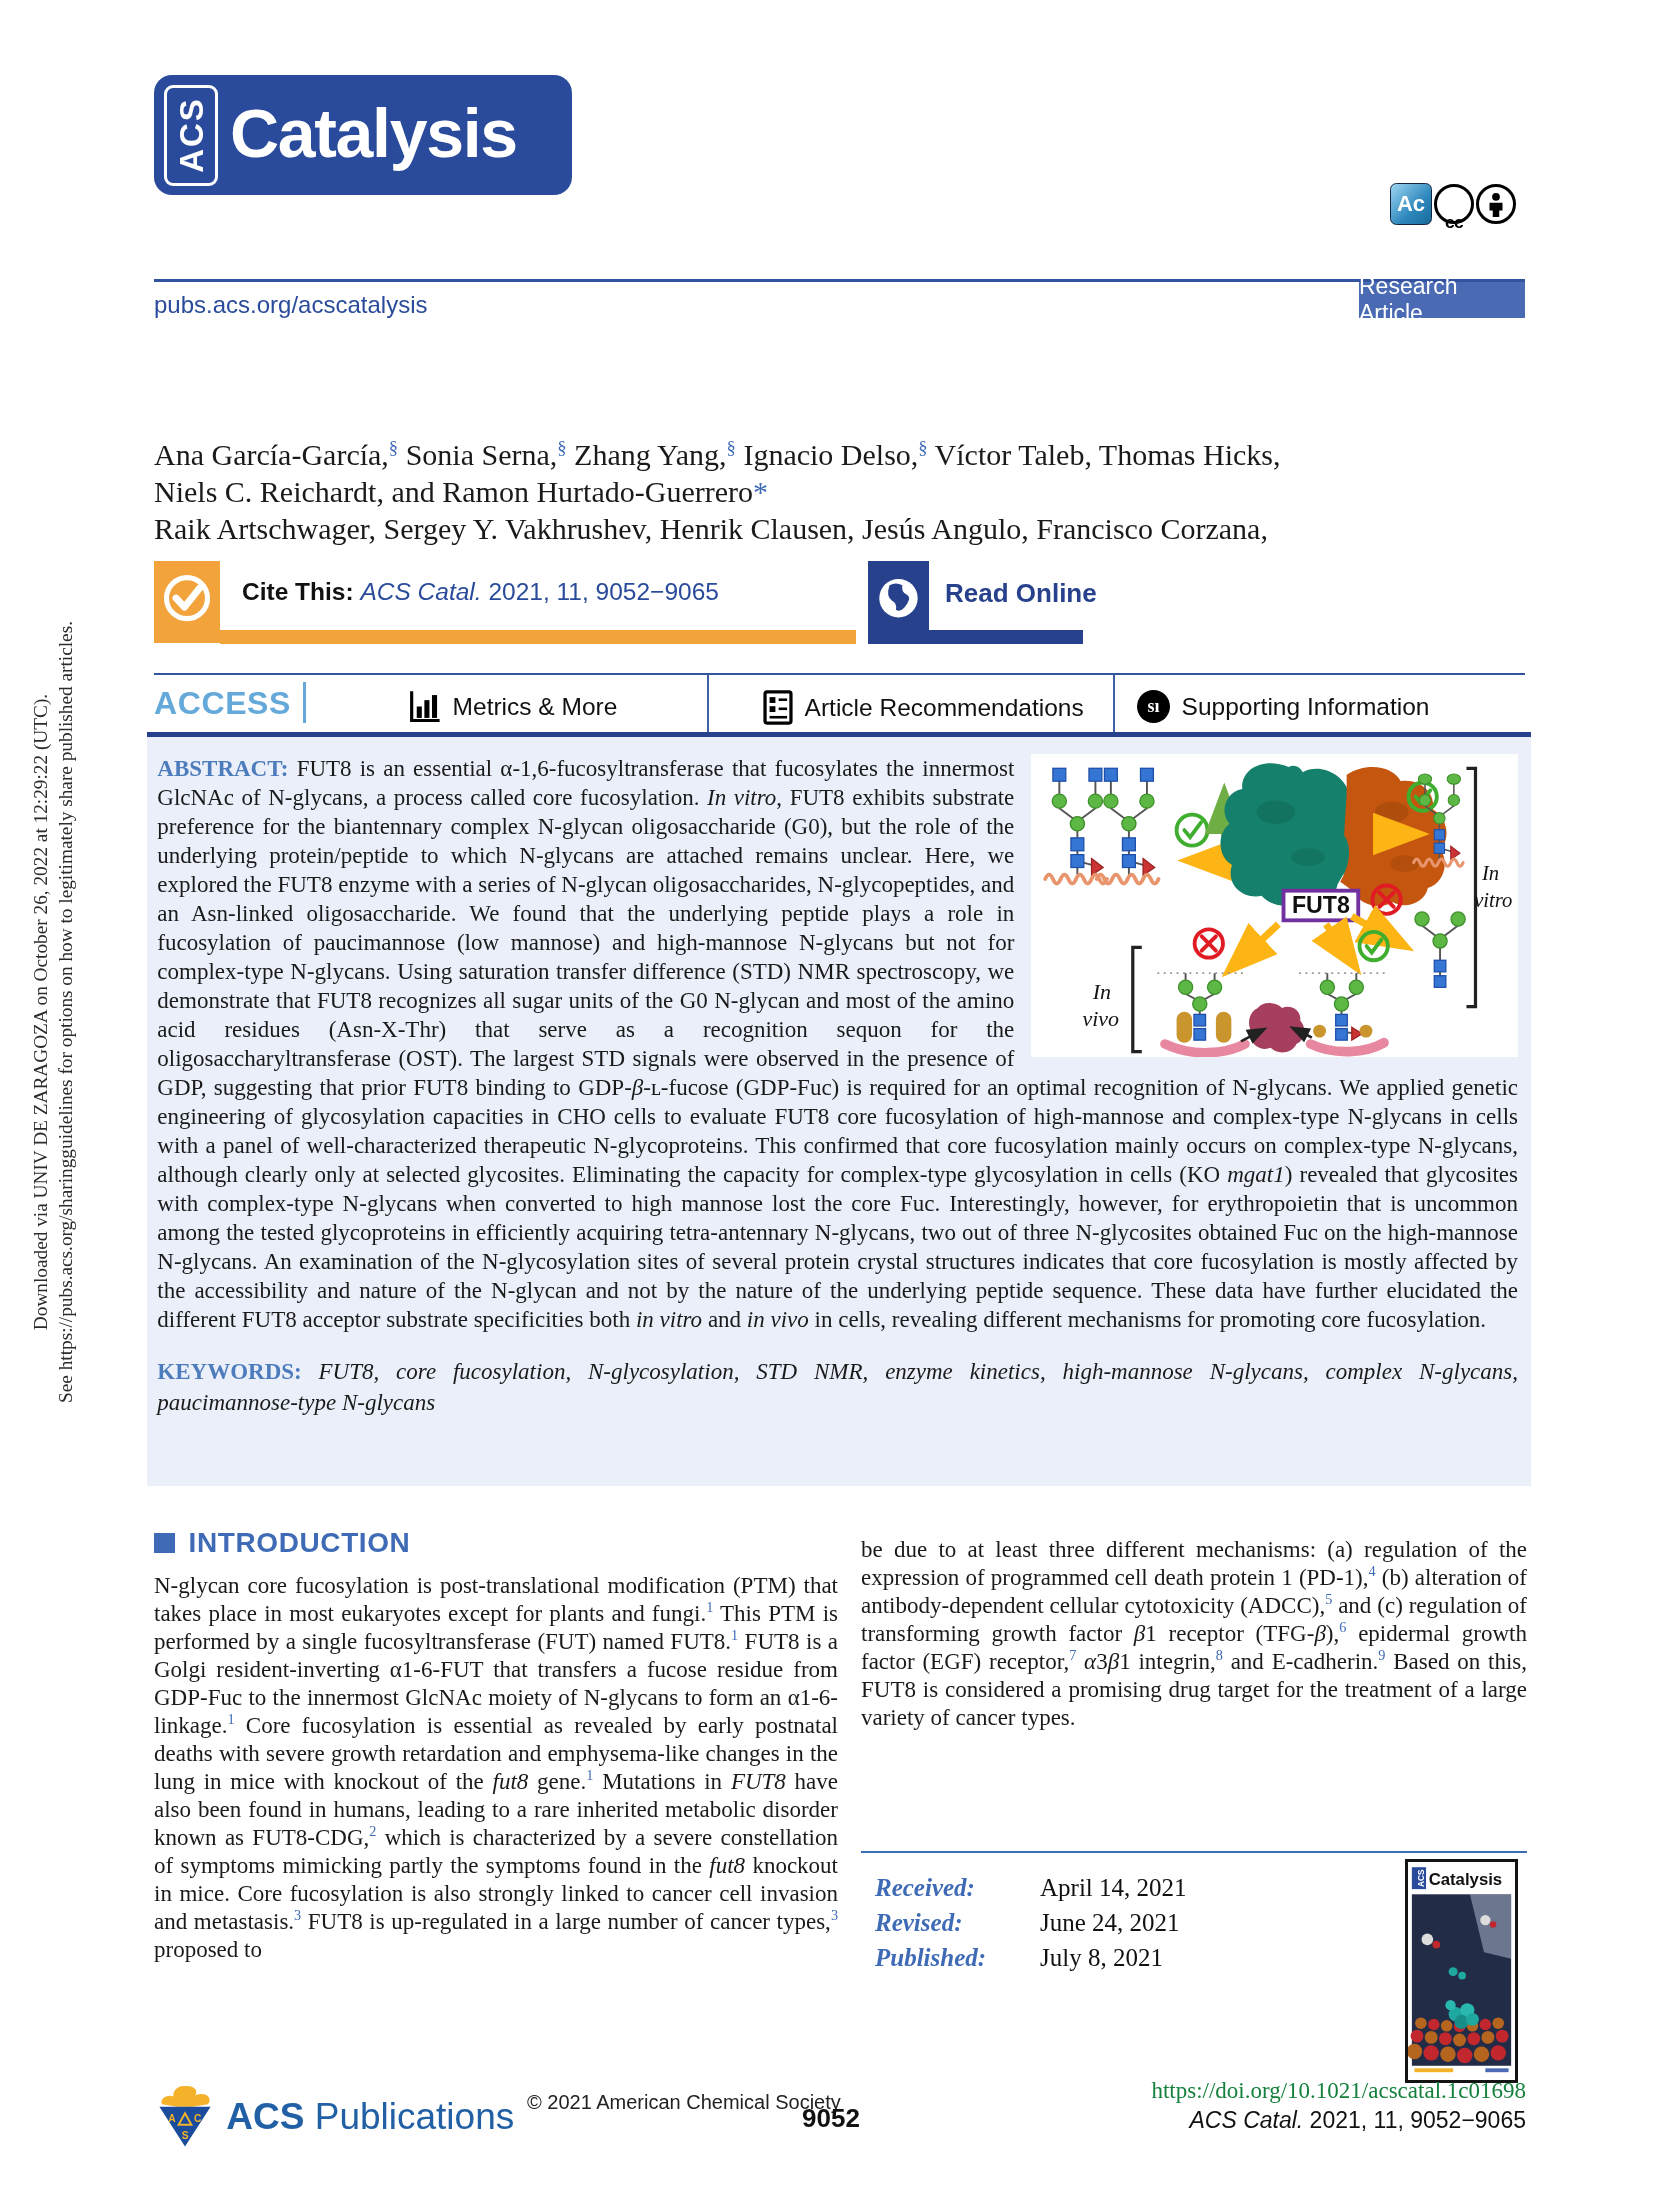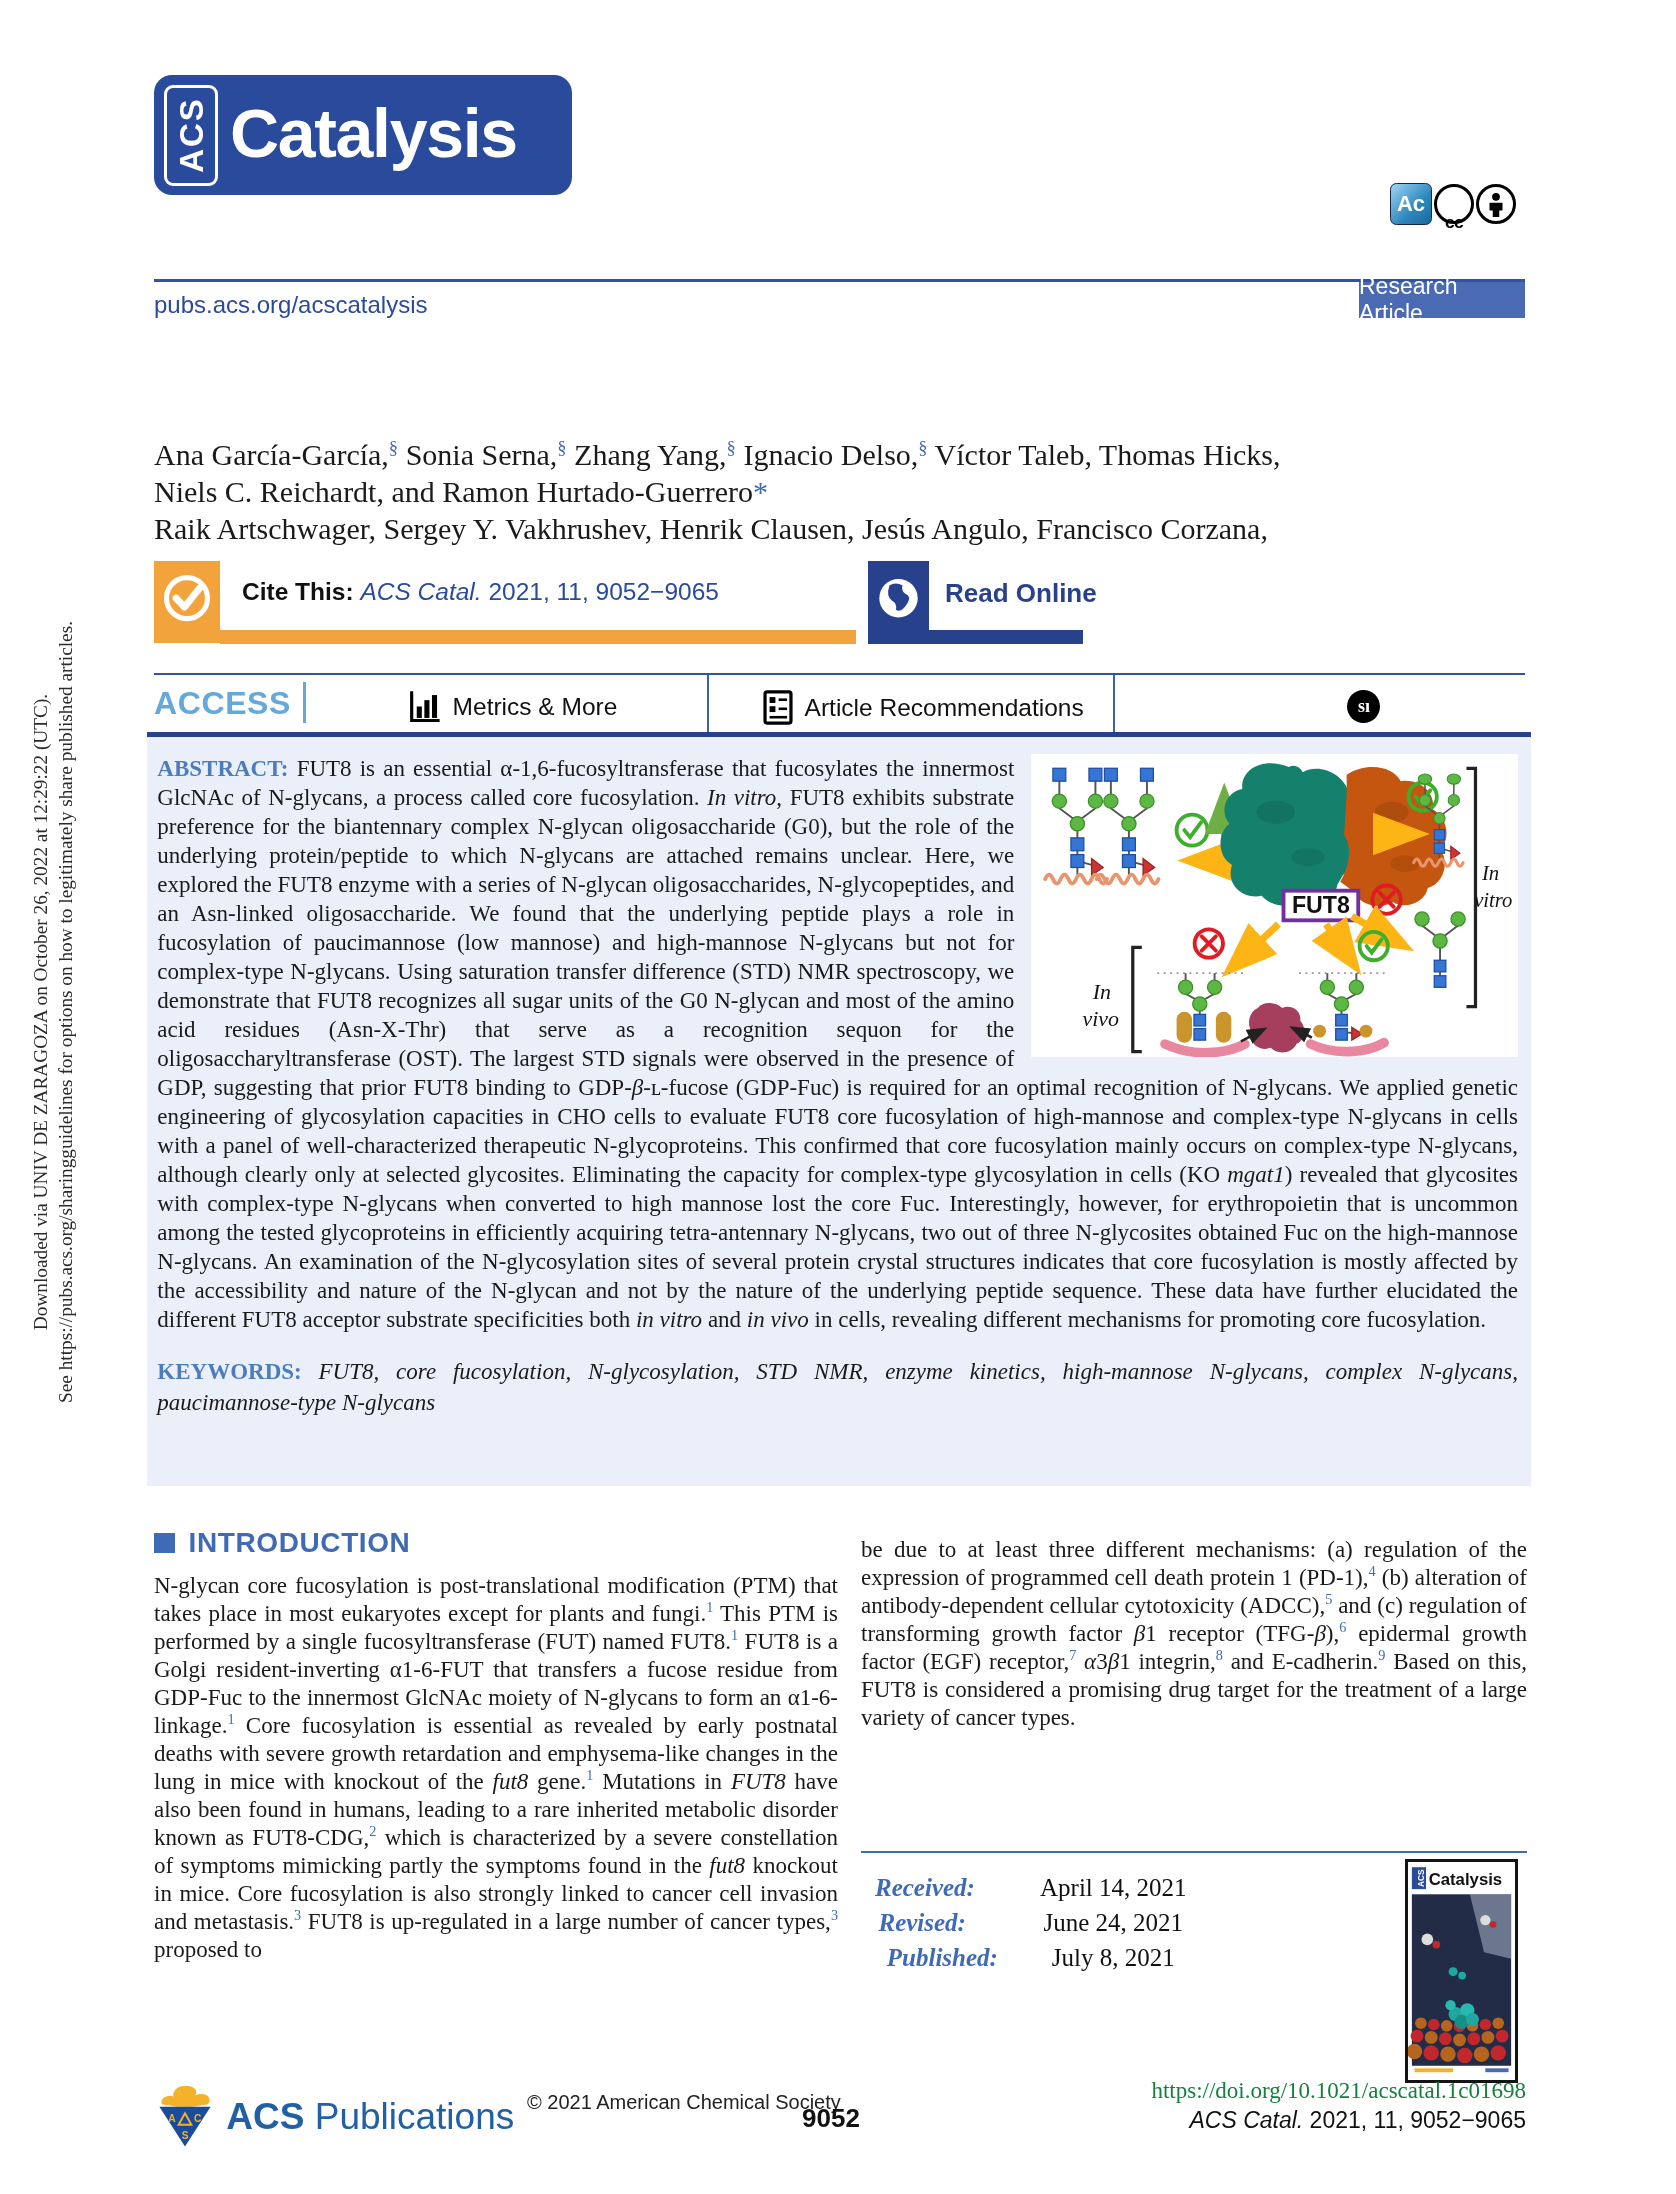--- a/index.html
+++ b/index.html
@@ -70,21 +70,21 @@
   .kw-text{font-style:italic;}
   
   .intro-head{position:absolute;left:154px;top:1527px;font-family:"Liberation Sans",sans-serif;
         font-weight:bold;font-size:28px;color:#3f6ab5;letter-spacing:0.6px;display:flex;align-items:center;gap:14px;}
   .intro-head .sq{width:20.6px;height:20.6px;background:#3f6ab5;display:inline-block;}
   .col{position:absolute;font-size:23px;line-height:28px;text-align:justify;}
   .col-left{left:154px;top:1572px;width:684px;}
   .col-right{left:861px;top:1536px;width:666px;}
   .dates-rule{position:absolute;left:861px;top:1851px;width:666px;height:1.9px;background:#3c6eb4;}
   .dates{position:absolute;left:875px;top:1870px;font-size:25px;line-height:35px;}
-  .date-row{display:flex;justify-content:center;}
+  .date-row{display:flex;}
   .date-label{width:165px;color:#3f6ab5;font-weight:bold;font-style:italic;}
   .date-value{color:#111;}
   .cover{position:absolute;left:1405px;top:1859px;width:113px;height:224px;border:3.2px solid #141414;
         box-sizing:border-box;background:#fff;}
   
   .pub-logo{position:absolute;left:154px;top:2085px;display:flex;align-items:center;gap:10.3px;}
   .pub-logo-text{font-family:"Liberation Sans",sans-serif;font-size:37px;color:#2160a5;}
   .pub-logo-text b{font-weight:bold;}
   .copyright{position:absolute;left:527px;top:2091px;font-family:"Liberation Sans",sans-serif;
         font-size:20px;color:#222;}
@@ -176,21 +176,21 @@
       <rect x="3" y="3" width="40" height="48" fill="none" stroke="#000" stroke-width="5" rx="3"></rect>
       <rect x="10" y="11" width="9" height="9" fill="#000"></rect>
       <line x1="24" y1="15" x2="37" y2="15" stroke="#000" stroke-width="4"></line>
       <rect x="10" y="25" width="9" height="9" fill="#000"></rect>
       <line x1="24" y1="29" x2="37" y2="29" stroke="#000" stroke-width="4"></line>
       <line x1="10" y1="42" x2="37" y2="42" stroke="#000" stroke-width="4"></line>
     </svg>
     <span>Article Recommendations</span>
   </div>
   <div class="vdiv" style="left:1113px;"></div>
-  <div class="acc-item" style="left:1240px;flex-direction:column;">
+  <div class="acc-item" style="left:1137px;">
     <span class="si-circle">sı</span>
     <span>Supporting Information</span>
   </div>
 
   <div class="rule-thick"></div>
 
   <div class="abstract-box">
     <div class="fig">
       <svg width="487" height="303" viewBox="0 0 756 470">
         <defs>

